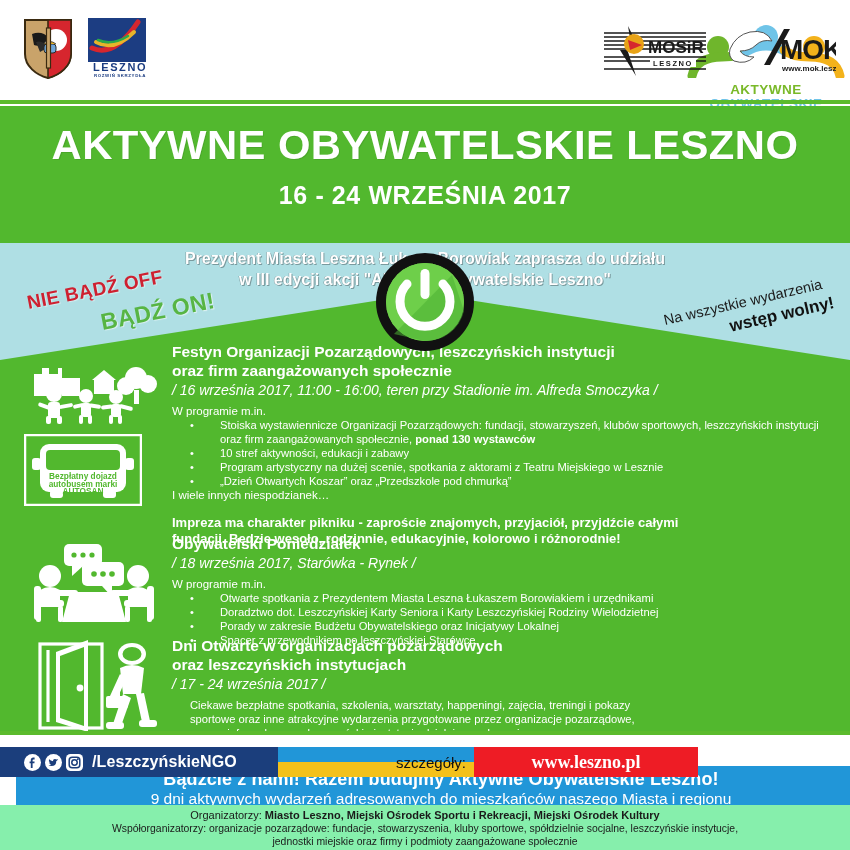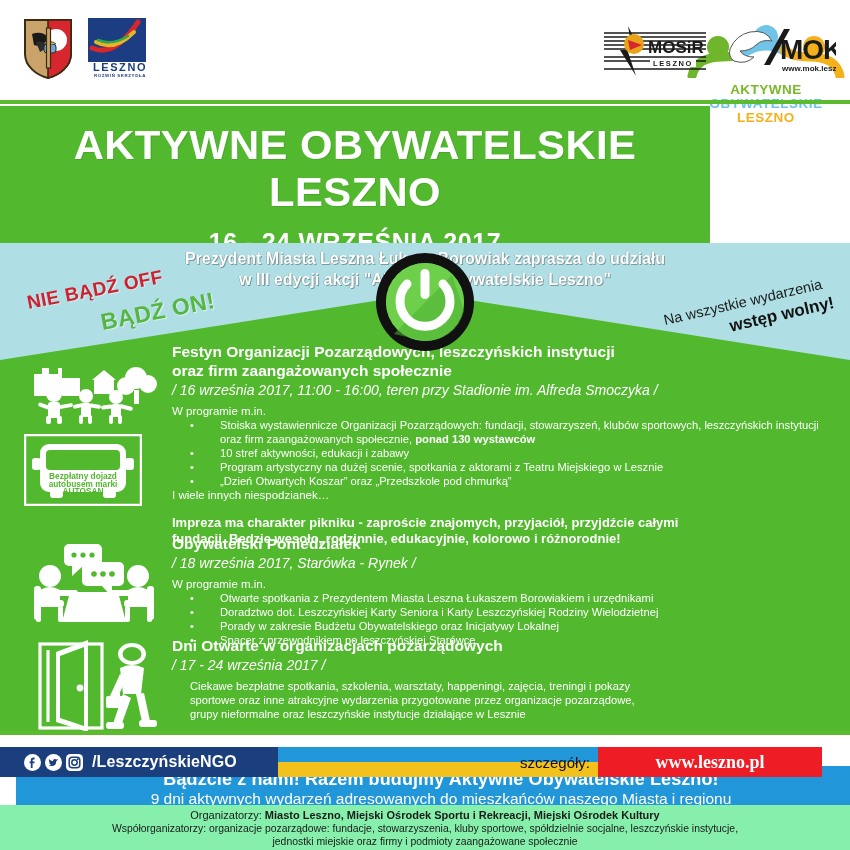--- a/index.html
+++ b/index.html
@@ -39,21 +39,21 @@
   .aol-text .t1 { color: #7AB929; font-size: 13.5px; }
   .aol-text .t2 { color: #6FC4E8; font-size: 13.5px; }
   .aol-text .t3 { color: #F3B21B; font-size: 13.5px; }
 
   .mosir { width: 114px; height: 50px; }
   .mok { width: 108px; height: 48px; }
 
   
   .green-rule { position: absolute; left: 0; width: 850px; height: 4px; background: #5BBB2D; }
   .title-band {
-    position: absolute; top: 106px; left: 0; width: 710px; height: 137px;
+    position: absolute; top: 106px; left: 0; width: 850px; height: 137px;
     background: #52B82E;
     text-align: center;
   }
   .main-title {
     color: #ffffff;
     font-weight: bold;
     font-size: 41px;
     letter-spacing: 0.4px;
     margin-top: 16px;
     transform: scaleX(1.02);
@@ -164,21 +164,21 @@
     position: absolute; top: 735px; left: 16px; width: 850px; height: 40px;
     background: #2196D8; text-align: center; margin-top: 31px;
   }
   .foot-blue .fb1 {
     color: #ffffff; font-weight: bold; font-size: 18px; padding-top: 3px;
     letter-spacing: 0.1px;
   }
   .foot-blue .fb2 { color: #ffffff; font-size: 15.5px; line-height: 18px; }
 
   .social-bar {
-    position: absolute; top: 747px; left: 0; width: 822px; height: 30px;
+    position: absolute; top: 747px; left: 0; width: 698px; height: 30px;
     overflow: hidden;
   }
   .sb-blue { position: absolute; left: 0; top: 0; width: 850px; height: 15px; background: #2196D8; }
   .sb-yellow { position: absolute; left: 0; top: 15px; width: 850px; height: 15px; background: #F3C11B; }
   .sb-navy {
     position: absolute; left: 0; top: 0; width: 278px; height: 30px;
     background: #1B3E7C; display: flex; align-items: center; padding-left: 24px; gap: 4px;
   }
   .sb-navy .handle {
     color: #ffffff; font-weight: bold; font-size: 16px; margin-left: 5px;
@@ -447,20 +447,21 @@
         <path d="M91 56 l-10 30 l8 2 l10 -28 z"></path>
         <path d="M104 56 l6 28 l8 -1 l-6 -28 z"></path>
         <rect x="74" y="84" width="18" height="7" rx="3"></rect>
         <rect x="107" y="82" width="18" height="7" rx="3"></rect>
       </g>
     </svg>
   </div>
 
   <div class="block" style="top:636px">
     <div class="ev-title">Dni Otwarte w organizacjach pozarządowych</div>
+    <div class="ev-title">oraz leszczyńskich instytucjach</div>
     <div class="ev-when">/ 17 - 24 września 2017 /</div>
     <div class="ev-para">Ciekawe bezpłatne spotkania, szkolenia, warsztaty, happeningi, zajęcia, treningi i pokazy</div>
     <div class="ev-para" style="margin-top:0">sportowe oraz inne atrakcyjne wydarzenia przygotowane przez organizacje pozarządowe,</div>
     <div class="ev-para" style="margin-top:0">grupy nieformalne oraz leszczyńskie instytucje działające w Lesznie</div>
   </div>
 
   <div class="green-rule" style="top:731px"></div>
 
   <div class="foot-blue">
     <div class="fb1">Bądźcie z nami! Razem budujmy Aktywne Obywatelskie Leszno!</div>

